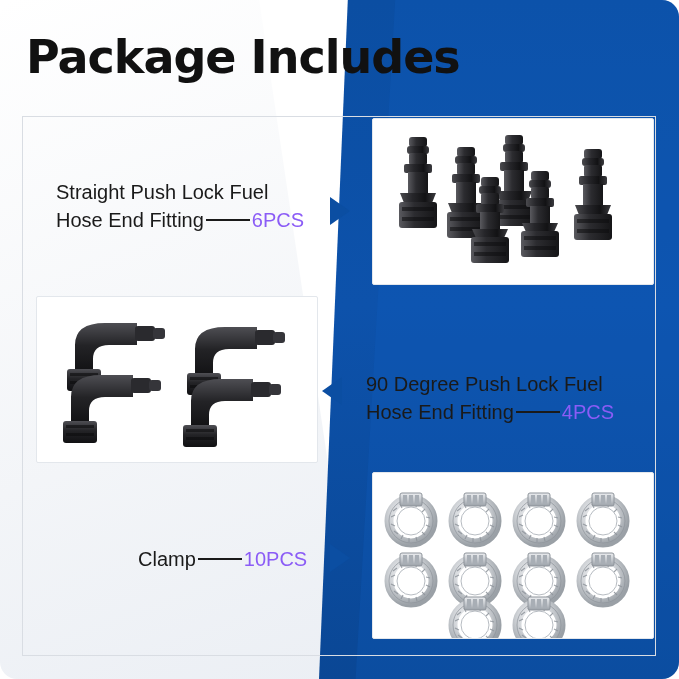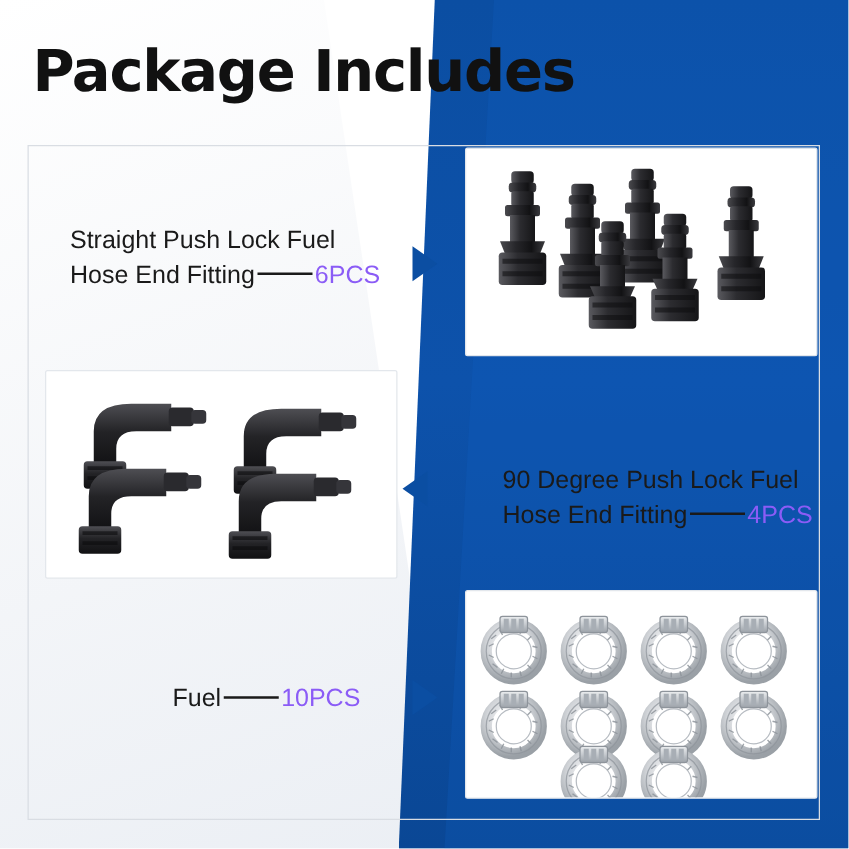--- a/index.html
+++ b/index.html
@@ -7,20 +7,21 @@
     width:679px;height:679px;
     font-family:"Liberation Sans", sans-serif;
     background:#ffffff;
     overflow:hidden;
   }
   #page{
     position:relative;
     width:679px;height:679px;
     background:#ffffff;
     overflow:hidden;
+    border-radius:17px;
   }
   
   .blue-panel{
     position:absolute;
     top:0;right:0;
     width:360px;height:679px;
     background:linear-gradient(180deg,#0b4ea2 0%, #0d52ab 45%, #0a4795 100%);
     clip-path:polygon(8% 0%, 100% 0%, 100% 100%, 0% 100%);
   }
   .blue-panel-inner{
@@ -84,21 +85,21 @@
   }
   .label .qty{ color:#8b5cf6; }
   .dash{
     display:inline-block;
     width:44px;height:2px;
     background:#1a1a1a;
     vertical-align:middle;
     margin:0 2px 3px 2px;
   }
   .label-straight{ left:56px; top:178px; }
-  .label-90{ left:366px; top:370px;margin-left:36px; }
+  .label-90{ left:366px; top:370px; }
   .label-clamp{ left:138px; top:545px; }
 
   
   .arrow{
     position:absolute;
     width:0;height:0;
     border-top:14px solid transparent;
     border-bottom:14px solid transparent;
   }
   .arrow-right{ border-left:20px solid #0b4ea2; }
@@ -350,18 +351,18 @@
           <use href="#clampUnit"></use>
         </g>
       <g transform="translate(142,128)">
           <use href="#clampUnit"></use>
         </g>
     </svg>
   </div>
 
   <div class="label label-clamp">
     <div>
-      <span>Fuel</span><span class="dash"></span><span class="qty">10PCS</span>
+      <span>Clamp</span><span class="dash"></span><span class="qty">10PCS</span>
     </div>
   </div>
   <div class="arrow arrow-right arrow-3"></div>
 
 </div>
 
 </body></html>

